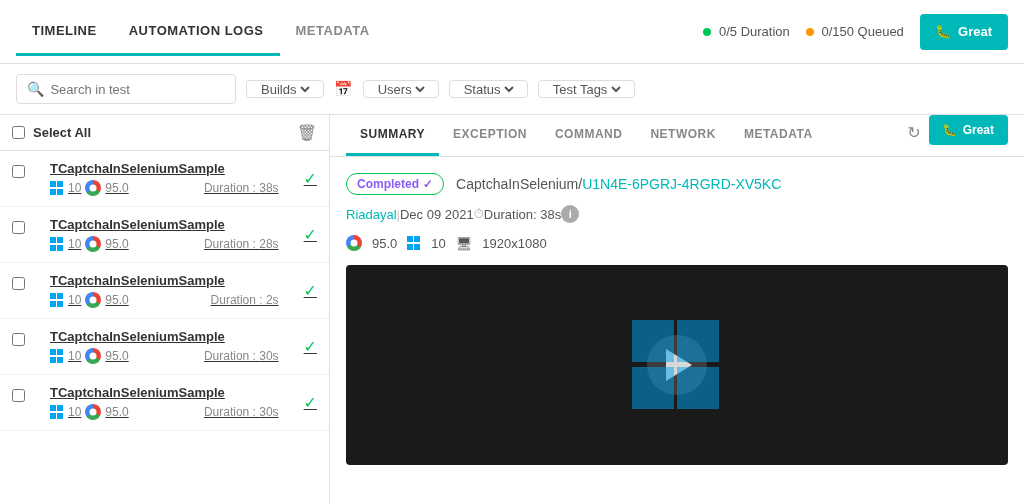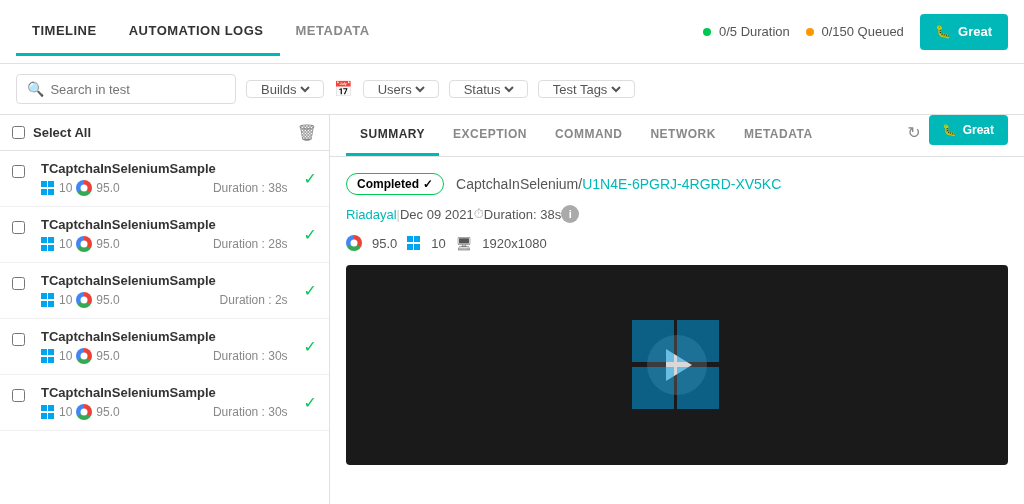--- a/index.html
+++ b/index.html
@@ -51,21 +51,21 @@
 
     
     .left-panel { width: 330px; border-right: 1px solid #e0e0e0; overflow-y: auto; flex-shrink: 0; }
     .select-all-row {
       display: flex; align-items: center; padding: 8px 12px;
       border-bottom: 1px solid #e0e0e0; gap: 8px;
     }
     .select-all-row label { font-weight: 600; font-size: 13px; flex: 1; cursor: pointer; }
     .delete-icon { color: #888; font-size: 16px; cursor: pointer; }
 
-    .test-item { display: flex; align-items: flex-start; padding: 10px 12px; border-bottom: 1px solid #f0f0f0; gap: 16px; }
+    .test-item { display: flex; align-items: flex-start; padding: 10px 12px; border-bottom: 1px solid #f0f0f0; gap: 25px; text-decoration: underline; }
     .test-item input[type=checkbox] { margin-top: 4px; }
     .test-info { flex: 1; }
     .test-name { font-weight: 600; font-size: 13px; color: #333; margin-bottom: 4px; }
     .test-meta { display: flex; align-items: center; gap: 4px; font-size: 12px; color: #888; }
     .duration-label { margin-left: auto; }
     .check-icon { color: #00c853; font-size: 16px; margin-top: 8px; }
 
     
     .right-panel { flex: 1; overflow-y: auto; }
     .tabs-row {
@@ -82,21 +82,21 @@
     .refresh-icon { color: #888; cursor: pointer; font-size: 16px; padding: 8px; }
     .create-tab-btn {
       background: #00b8b8; color: #fff; border: none; border-radius: 4px;
       padding: 8px 14px; font-size: 12px; font-weight: 600; cursor: pointer;
       display: flex; align-items: center; gap: 5px;
     }
 
     .summary-section { padding: 16px; }
     .status-row { display: flex; align-items: center; gap: 12px; margin-bottom: 10px; }
     .completed-badge {
-      border: 1px solid #00c853; color: #000000; border-radius: 20px;
+      border: 1px solid #00c853; color: #8b5cf6; border-radius: 20px;
       padding: 3px 10px; font-size: 12px; font-weight: 600; display: flex; align-items: center; gap: 4px;
     }
     .test-link { color: #555; font-size: 14px; font-weight: 500; }
     .test-link a { color: #00b8b8; text-decoration: none; }
     .meta-row { display: flex; align-items: center; margin-bottom: 12px; font-size: 13px; color: #555; }
     .meta-row .user-link { color: #00b8b8; font-weight: 500; cursor: pointer; }
     .meta-row .divider { color: #ccc; }
     .meta-row .time-icon { color: #aaa; }
     .meta-row .info-icon {
       width: 18px; height: 18px; background: #aaa; border-radius: 50%;

